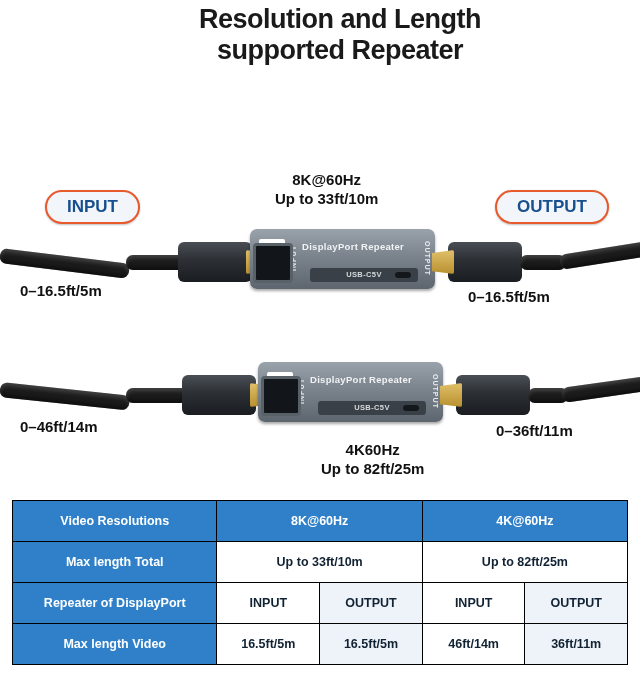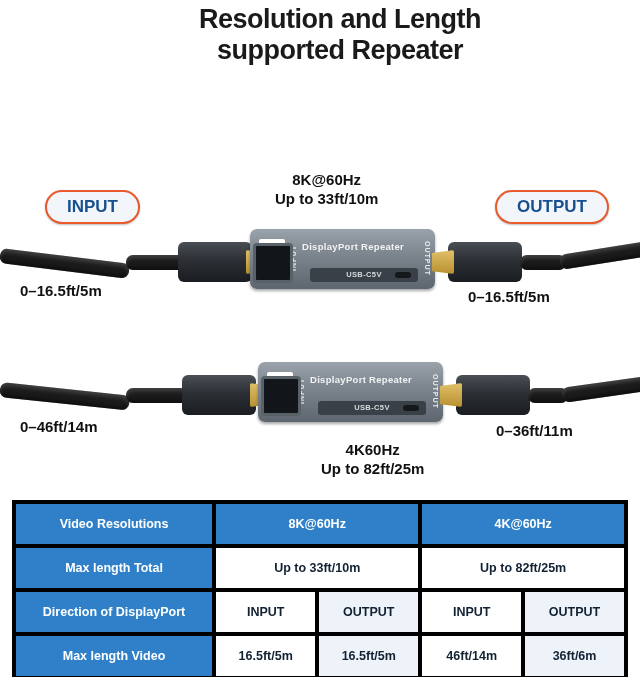--- a/index.html
+++ b/index.html
@@ -150,21 +150,21 @@
 
   
   .tbl{
     position:absolute;
     left:12px;top:500px;
     width:616px;
     border-collapse:collapse;
     font-size:12.5px;
   }
   .tbl td{
-    border:4px solid #000000;
+    border:1px solid #000000;
     height:38px;
     text-align:center;
     font-weight:bold;
     color:#123;
   }
   .tbl .hdr{background:#2f80c9;color:#fff;}
   .tbl .rowhdr{background:#2f80c9;color:#fff;text-align:center;}
   .tbl .alt{background:#eef3fa;}
   .tbl .plain{background:#ffffff;}
 </style>
@@ -250,27 +250,27 @@
       <td class="rowhdr" style="width:208px">Video Resolutions</td>
       <td class="hdr" colspan="2">8K@60Hz</td>
       <td class="hdr" colspan="2">4K@60Hz</td>
     </tr>
     <tr>
       <td class="rowhdr">Max length Total</td>
       <td class="plain" colspan="2">Up to 33ft/10m</td>
       <td class="plain" colspan="2">Up to 82ft/25m</td>
     </tr>
     <tr>
-      <td class="rowhdr">Direction of DisplayPort</td>
+      <td class="rowhdr">Repeater of DisplayPort</td>
       <td class="plain" style="width:102px">INPUT</td>
       <td class="alt" style="width:102px">OUTPUT</td>
       <td class="plain" style="width:102px">INPUT</td>
       <td class="alt" style="width:102px">OUTPUT</td>
     </tr>
     <tr>
       <td class="rowhdr">Max length Video</td>
       <td class="plain">16.5ft/5m</td>
       <td class="alt">16.5ft/5m</td>
       <td class="plain">46ft/14m</td>
-      <td class="alt">36ft/6m</td>
+      <td class="alt">36ft/11m</td>
     </tr>
   </tbody>
 </table>
 
 </body></html>

